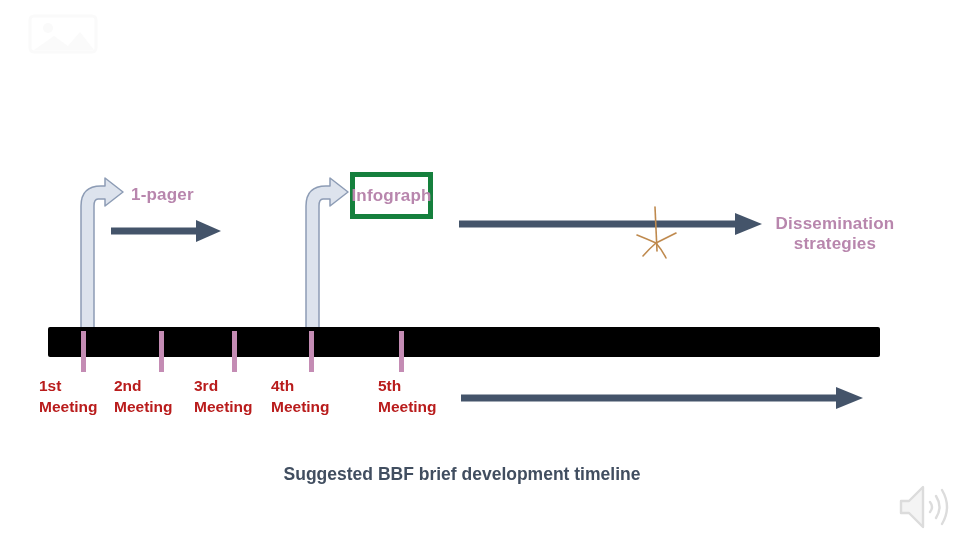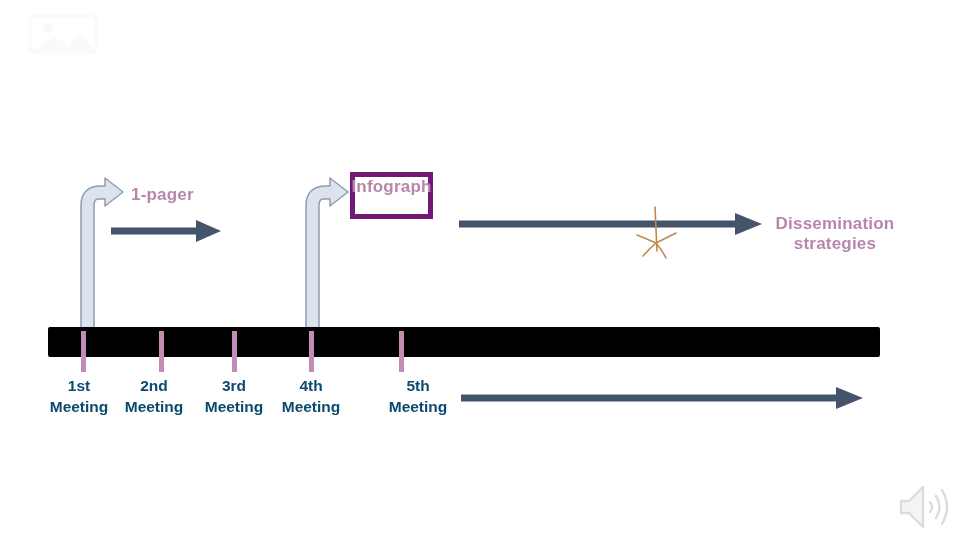--- a/index.html
+++ b/index.html
@@ -19,23 +19,23 @@
     color: #b886ad;
     font-size: 17px;
     font-weight: bold;
     letter-spacing: 0.2px;
   }
 
   
   .red-box {
     left: 350px; top: 172px;
     width: 83px; height: 47px;
-    border: 5px solid #701a75;
+    border: 5px solid #15803d;
     background: #ffffff;
-    display: flex; align-items: flex-start; justify-content: center;
+    display: flex; align-items: center; justify-content: center;
   }
 
   
   .timeline-bar {
     left: 48px; top: 327px;
     width: 832px; height: 30px;
     background: #000000;
     border-radius: 2px;
     z-index: 1;
   }
@@ -43,24 +43,23 @@
   
   .tick {
     top: 331px; width: 5px; height: 41px;
     background: #c48cb4;
     z-index: 2;
   }
 
   
   .meeting {
     top: 375px; width: 80px;
-    color: #0c4a6e;
+    color: #b91c1c;
     font-size: 15.5px; line-height: 21px;
     font-weight: bold;
-    text-align: center;
     z-index: 2;
   }
   .meeting span { display: block; }
 
   .caption {
     left: 262px; top: 464px; width: 400px;
     text-align: center;
     color: #414e60;
     font-size: 17.5px;
     font-weight: bold;
@@ -154,20 +153,21 @@
   <div class="abs meeting" style="left:378px;">
     <span>5th</span>
     <span>Meeting</span>
   </div>
 
   <svg class="abs" style="left:458px; top:384px;" width="408" height="28" viewBox="0 0 408 28">
     <line x1="3" y1="14" x2="380" y2="14" stroke="#44546a" stroke-width="7"></line>
     <polygon points="378,3 405,14 378,25" fill="#44546a"></polygon>
   </svg>
 
+  <div class="abs caption">Suggested BBF brief development timeline</div>
 
   <svg class="abs" style="left:897px; top:483px;" width="58" height="50" viewBox="0 0 58 50">
     <g stroke="#dcdcdc" stroke-width="2.4" fill="#f4f4f4" stroke-linejoin="round">
       <path d="M 4 18 L 12 18 L 26 4 L 26 44 L 12 30 L 4 30 Z"></path>
     </g>
     <g stroke="#dcdcdc" stroke-width="2.4" fill="none" stroke-linecap="round">
       <path d="M 33 19 Q 37 24 33 29"></path>
       <path d="M 39 13 Q 46 24 39 35"></path>
       <path d="M 45 7 Q 55 24 45 41"></path>
     </g>

